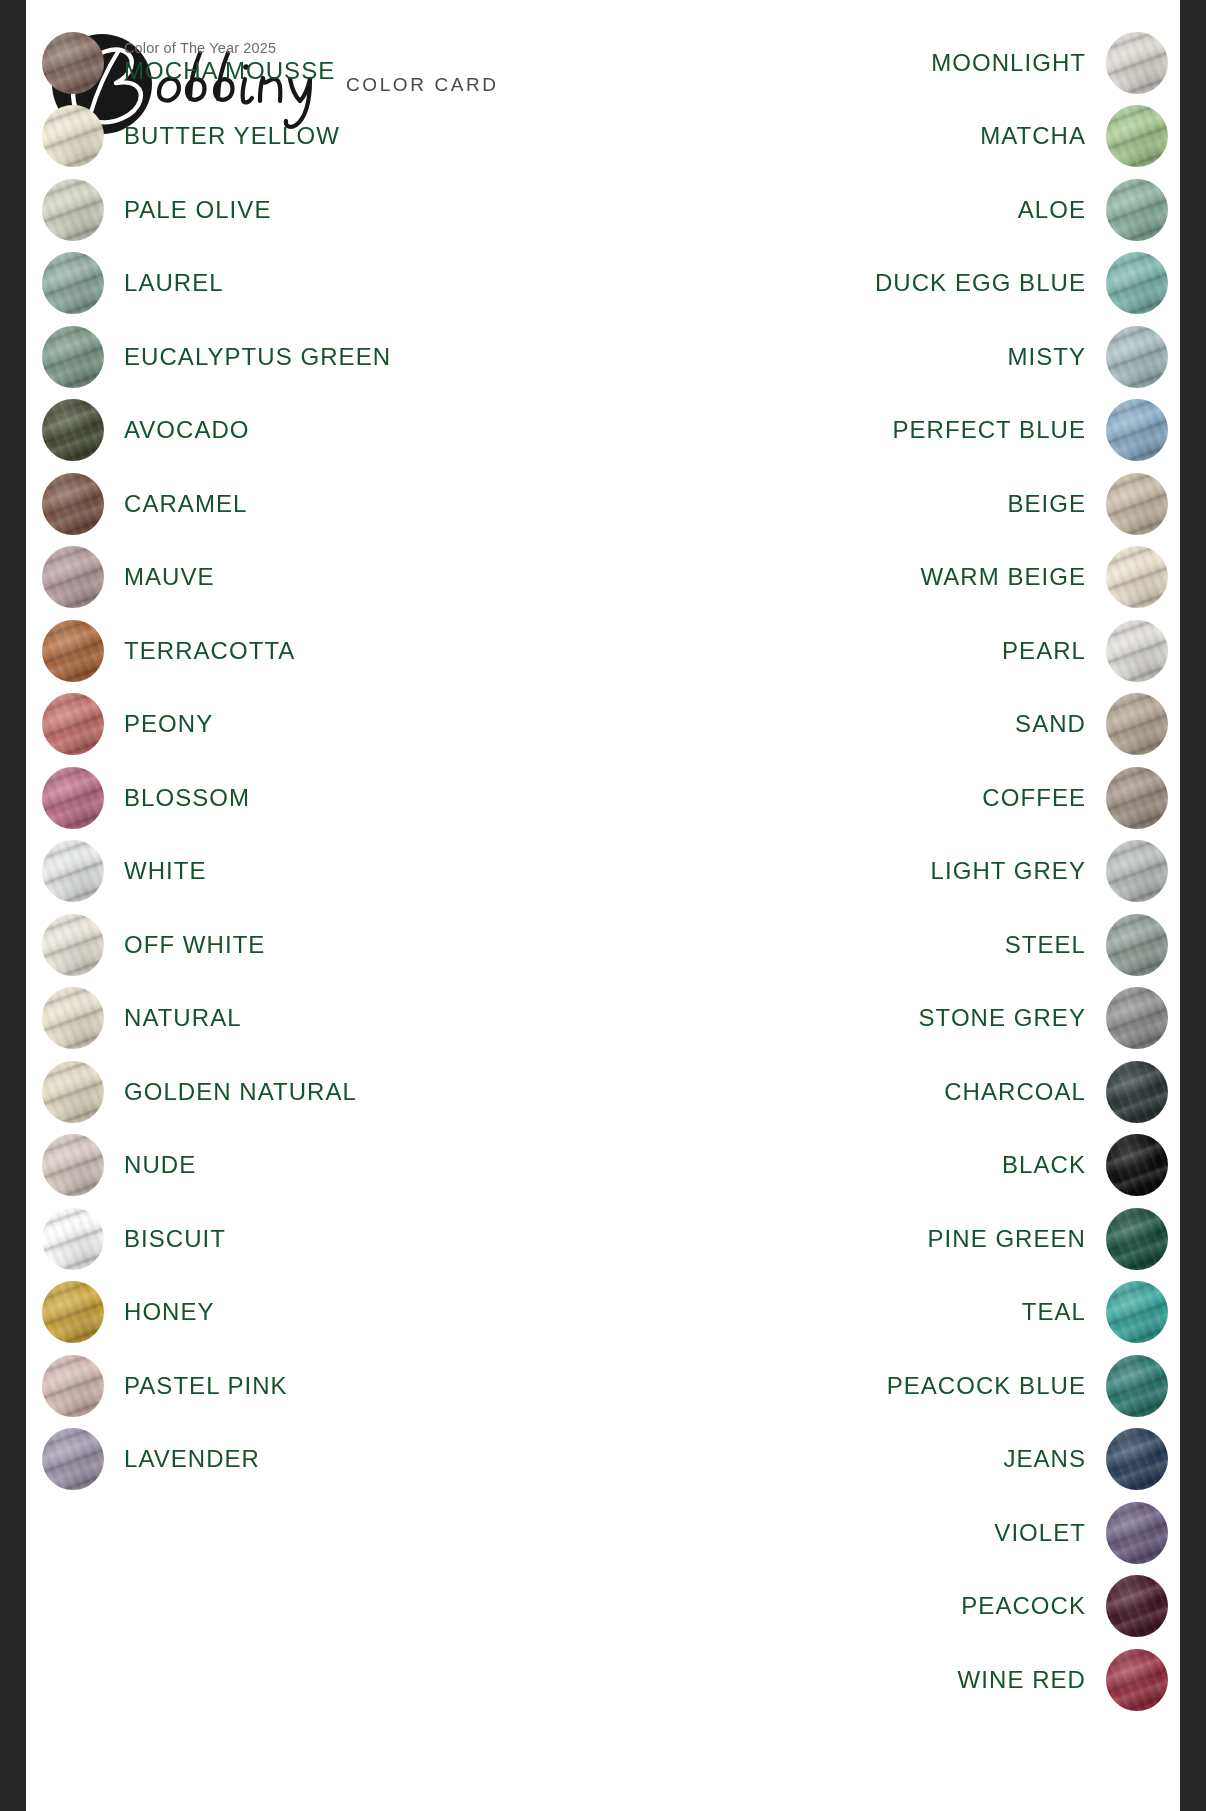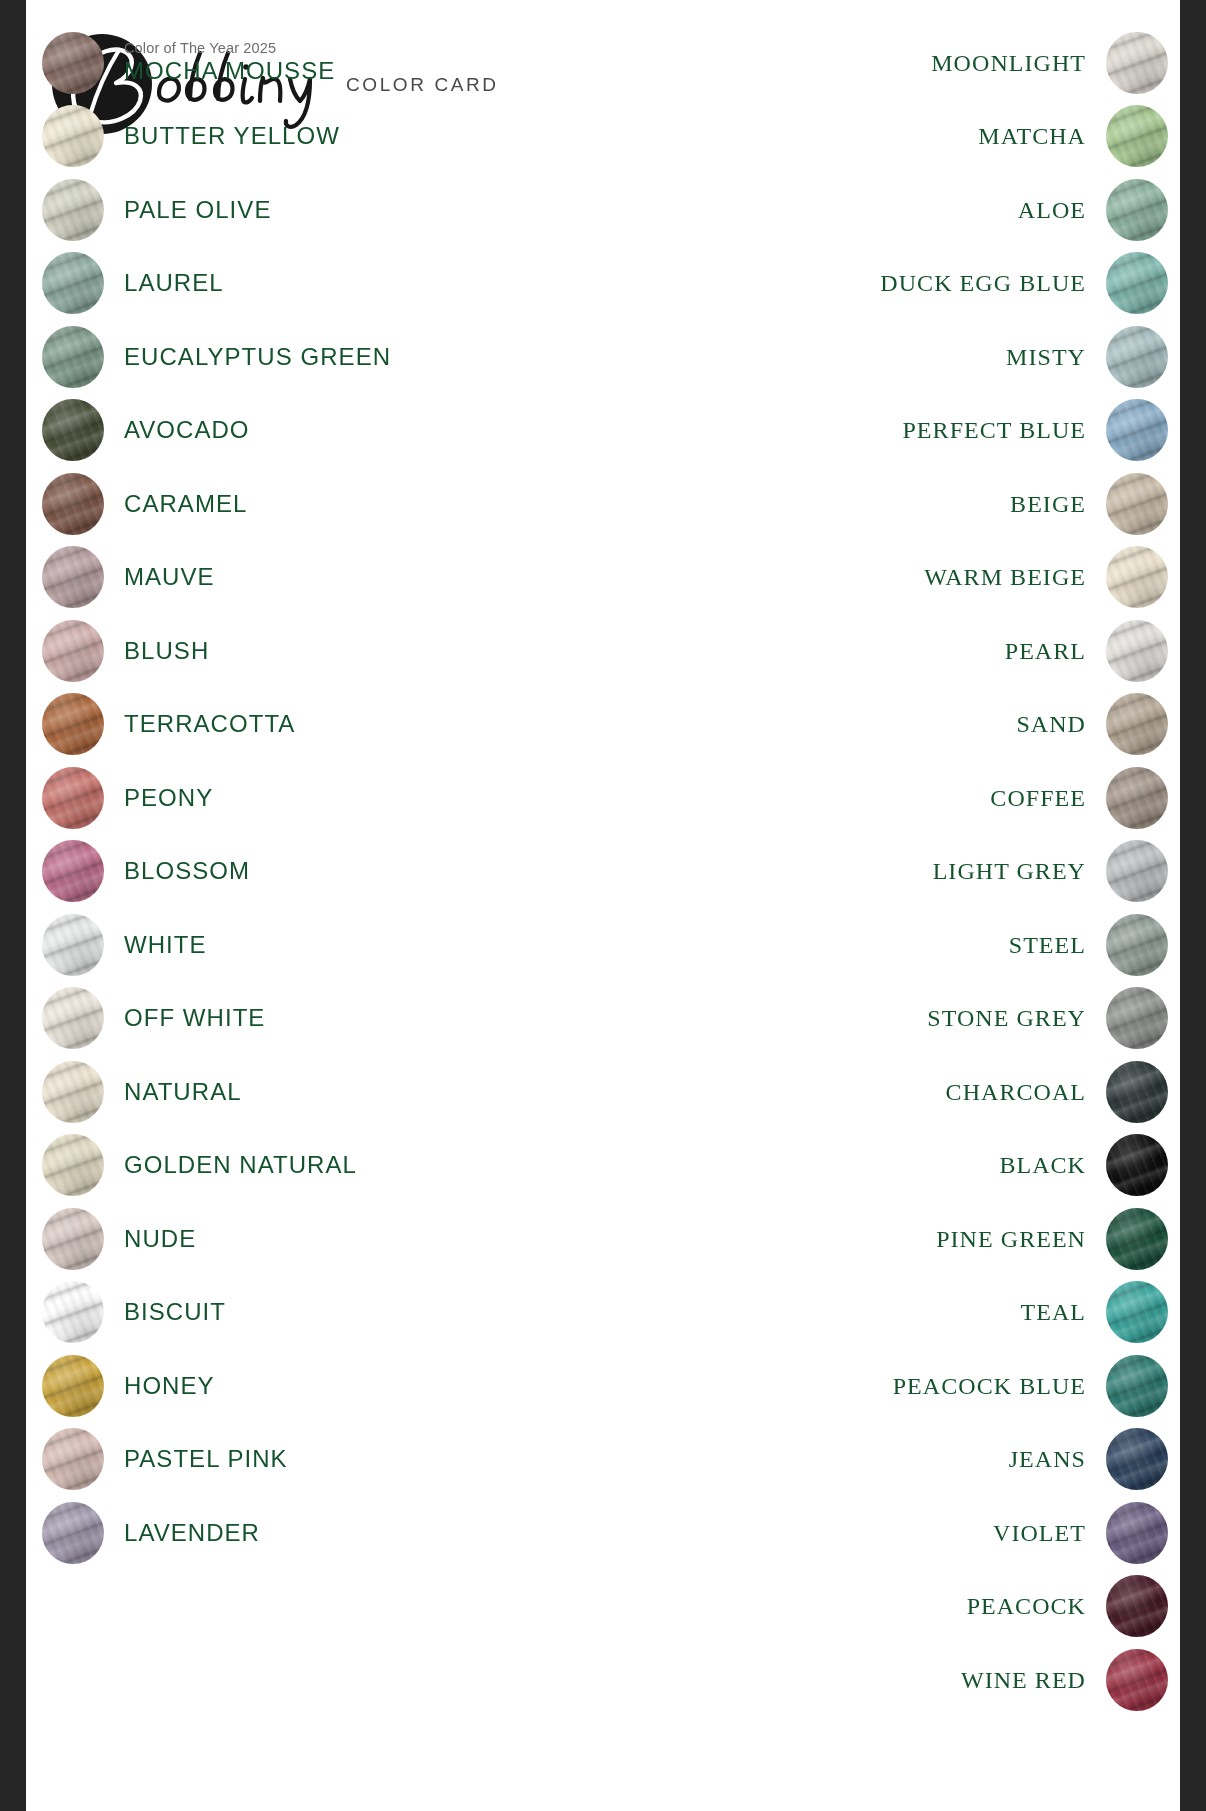--- a/index.html
+++ b/index.html
@@ -132,21 +132,21 @@
       radial-gradient(circle at 34% 28%,
         rgba(255,255,255,0.20) 0%,
         rgba(255,255,255,0.00) 52%),
       radial-gradient(circle at 72% 82%,
         rgba(0,0,0,0.16) 0%,
         rgba(0,0,0,0.00) 60%);
   }
 
   
   .label-wrap { display: flex; flex-direction: column; }
-  .col.right .label-wrap { align-items: flex-end; font-family: Liberation Serif, serif; }
+  .col.right .label-wrap { align-items: flex-end; }
 
   .tagline {
     font-size: 14.5px;
     color: #6e6e6e;
     letter-spacing: .15px;
     margin-bottom: 1px;
     line-height: 1.15;
   }
   .name {
     font-size: 24px;
@@ -272,31 +272,20 @@
             <div class="cords"></div>
             <div class="twist"></div>
             <div class="shade"></div>
           </div>
           <div class="label-wrap">
             <div class="name">MAUVE</div>
           </div>
         </div>
         <div class="row">
           <div class="swatch">
-            <div class="base" style="background:#d2b0ae"></div>
-            <div class="cords"></div>
-            <div class="twist"></div>
-            <div class="shade"></div>
-          </div>
-          <div class="label-wrap">
-            <div class="name">BLUSH</div>
-          </div>
-        </div>
-        <div class="row">
-          <div class="swatch">
             <div class="base" style="background:#b06a3f"></div>
             <div class="cords"></div>
             <div class="twist"></div>
             <div class="shade"></div>
           </div>
           <div class="label-wrap">
             <div class="name">TERRACOTTA</div>
           </div>
         </div>
         <div class="row">

